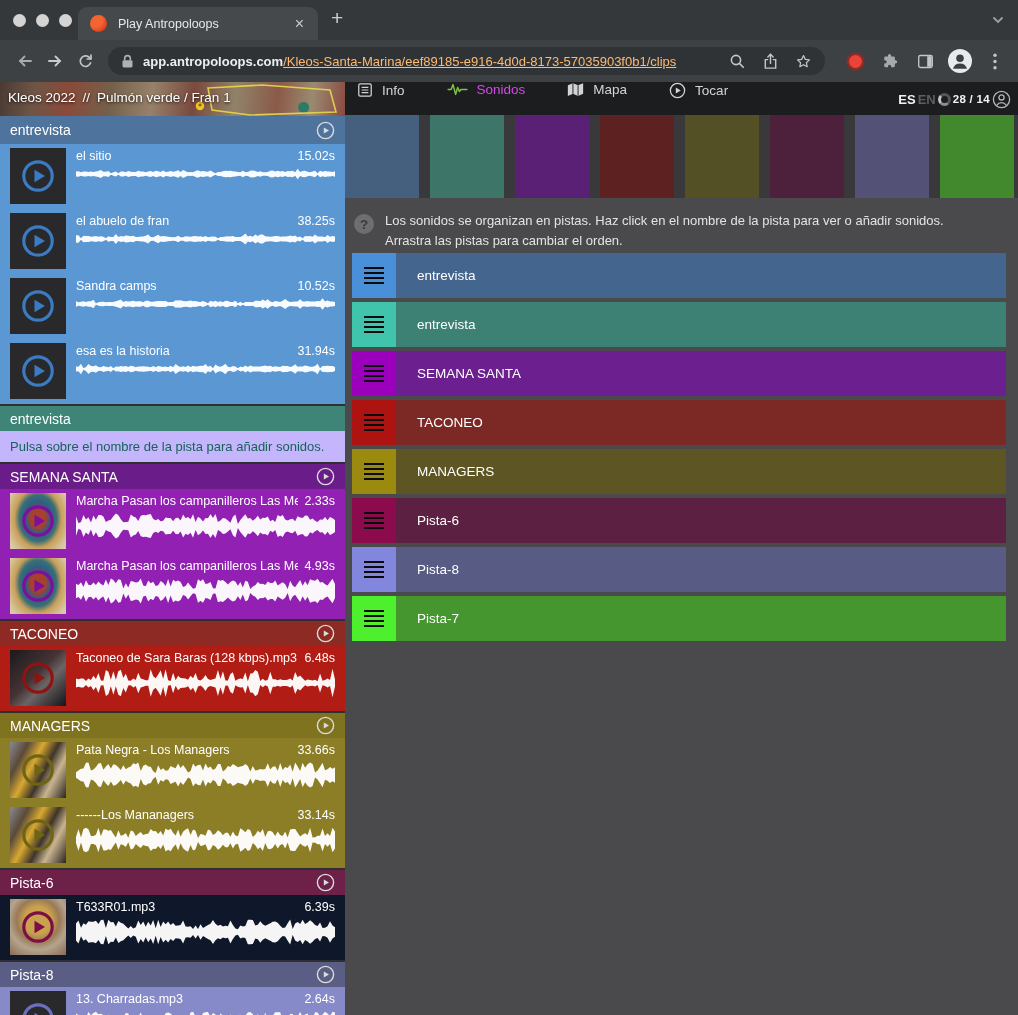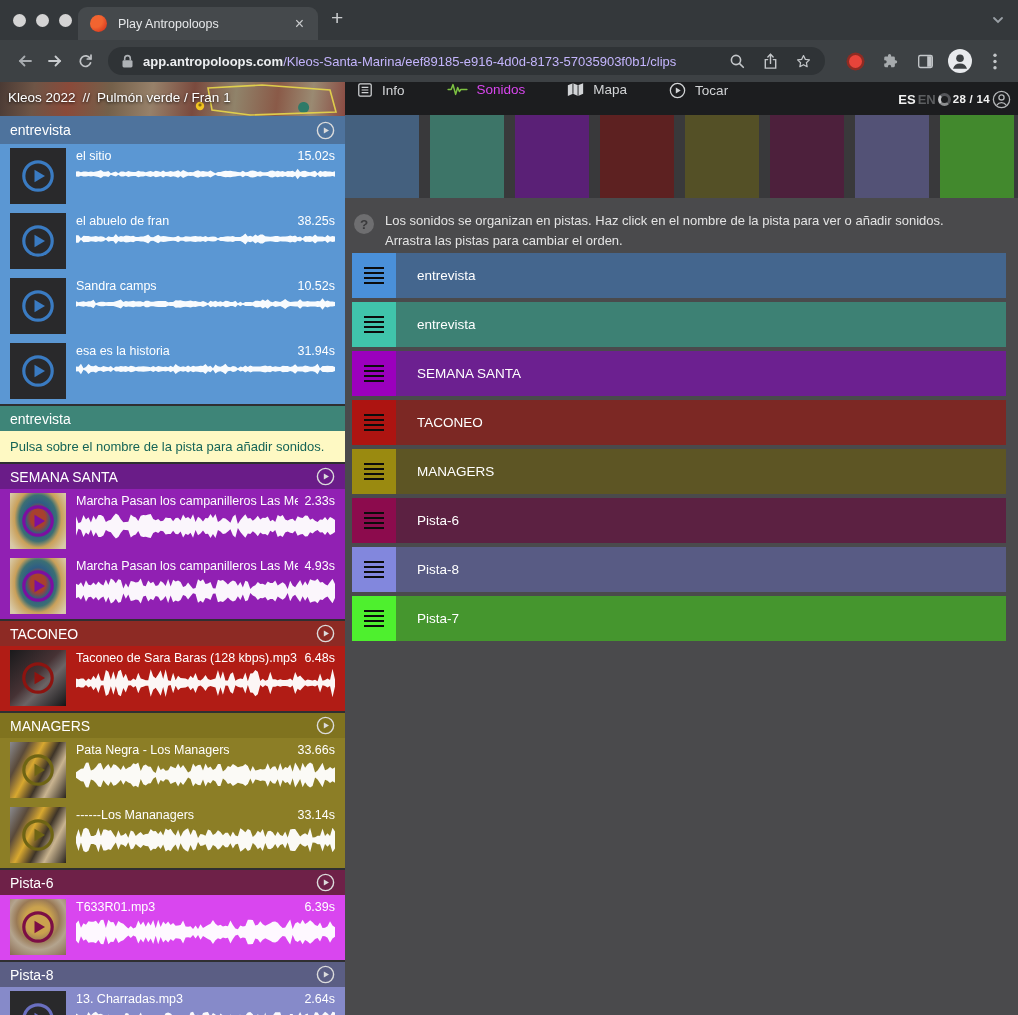--- a/index.html
+++ b/index.html
@@ -20,21 +20,21 @@
   .newtab{position:absolute;left:331px;top:6px;color:#c9cbcd;font-size:21px;font-weight:300;}
   .tabsearch{position:absolute;right:13px;top:13px;}
 
   .urlbar{position:absolute;top:40px;left:0;right:0;height:42px;background:#3d4144;
           display:flex;align-items:center;padding:0 10px;}
   .navbtn{flex:none;display:flex;align-items:center;justify-content:center;width:30px;height:30px;}
   .urlfield{flex:1;height:28px;margin:0 8px;border-radius:14px;background:#2f3336;
             display:flex;align-items:center;padding:0 13px;min-width:0;}
   .urltext{flex:1;font-size:13px;white-space:nowrap;overflow:hidden;margin-left:9px;}
   .url-domain{color:#eceef0;font-weight:600;}
-  .url-path{color:#c4b5fd;font-weight:400;}
+  .url-path{color:#fdba74;font-weight:400;text-decoration:underline;}
   .field-ic{flex:none;margin-left:17px;display:flex;align-items:center;}
   .chromebtn{flex:none;margin-left:9px;width:26px;display:flex;align-items:center;justify-content:center;}
   .recbtn{width:13px;height:13px;border-radius:50%;background:#e8443a;box-shadow:0 0 0 2.5px #8e2b23;}
 
   
   .appheader{position:absolute;top:82px;left:0;right:0;height:34px;background:#1c1d1f;}
   .banner{position:absolute;left:0;top:0;width:345px;height:34px;overflow:hidden;
      background:
        radial-gradient(circle at 88% 75%,#2e7a68 0 5px,rgba(0,0,0,0) 6px),
        linear-gradient(97deg,#4a3a34 0%,#6e5546 10%,#8a4a3a 20%,#74604a 32%,#97816a 44%,#7a4a3e 56%,#90836a 68%,#8a5a48 80%,#9a8a72 90%,#8a4a42 100%);}
@@ -317,21 +317,21 @@
                 <polygon points="0.0,5.5 2.5,5.7 5.0,2.7 7.5,7.2 10.0,6.0 12.5,3.0 15.0,5.0 17.5,5.2 20.0,4.2 22.5,6.0 25.0,6.2 27.5,5.0 30.0,5.8 32.5,6.3 35.0,5.0 37.5,7.2 40.0,5.6 42.5,5.7 45.0,4.9 47.5,5.4 50.0,5.1 52.5,5.9 55.0,4.8 57.5,5.3 60.0,6.3 62.5,5.5 65.0,5.5 67.5,5.2 70.0,5.4 72.5,5.7 75.0,6.3 77.5,5.0 80.0,6.3 82.5,5.0 85.0,5.4 87.5,6.0 90.0,5.5 92.5,6.2 95.0,4.8 97.5,6.3 100.0,3.0 102.5,5.1 105.0,6.0 107.5,5.3 110.0,6.0 112.5,4.4 115.0,6.0 117.5,4.8 120.0,5.6 122.5,5.2 125.0,4.8 127.5,5.1 130.0,3.1 132.5,5.7 135.0,4.7 137.5,7.2 140.0,3.6 142.5,5.2 145.0,5.7 147.5,4.7 150.0,2.8 152.5,5.7 155.0,6.2 157.5,5.1 160.0,5.4 162.5,7.2 165.0,5.4 167.5,6.3 170.0,4.4 172.5,6.0 175.0,4.6 177.5,5.5 180.0,5.5 182.5,5.6 185.0,5.5 187.5,4.9 190.0,4.6 192.5,5.3 195.0,4.8 197.5,5.9 200.0,5.2 202.5,5.7 205.0,6.1 207.5,4.7 210.0,5.0 212.5,5.0 215.0,5.9 217.5,5.2 220.0,3.2 222.5,5.8 225.0,5.4 227.5,5.6 230.0,4.6 232.5,5.1 235.0,5.8 237.5,5.7 240.0,4.9 242.5,2.7 245.0,7.2 247.5,4.9 250.0,5.0 252.5,4.7 255.0,5.0 257.5,5.0 260.0,6.0 260.0,10.0 257.5,11.0 255.0,11.0 252.5,11.3 250.0,11.0 247.5,11.1 245.0,8.8 242.5,13.3 240.0,11.1 237.5,10.3 235.0,10.2 232.5,10.9 230.0,11.4 227.5,10.4 225.0,10.6 222.5,10.2 220.0,12.8 217.5,10.8 215.0,10.1 212.5,11.0 210.0,11.0 207.5,11.3 205.0,9.9 202.5,10.3 200.0,10.8 197.5,10.1 195.0,11.2 192.5,10.7 190.0,11.4 187.5,11.1 185.0,10.5 182.5,10.4 180.0,10.5 177.5,10.5 175.0,11.4 172.5,10.0 170.0,11.6 167.5,9.7 165.0,10.6 162.5,8.8 160.0,10.6 157.5,10.9 155.0,9.8 152.5,10.3 150.0,13.2 147.5,11.3 145.0,10.3 142.5,10.8 140.0,12.4 137.5,8.8 135.0,11.3 132.5,10.3 130.0,12.9 127.5,10.9 125.0,11.2 122.5,10.8 120.0,10.4 117.5,11.2 115.0,10.0 112.5,11.6 110.0,10.0 107.5,10.7 105.0,10.0 102.5,10.9 100.0,13.0 97.5,9.7 95.0,11.2 92.5,9.8 90.0,10.5 87.5,10.0 85.0,10.6 82.5,11.0 80.0,9.7 77.5,11.0 75.0,9.7 72.5,10.3 70.0,10.6 67.5,10.8 65.0,10.5 62.5,10.5 60.0,9.7 57.5,10.7 55.0,11.2 52.5,10.1 50.0,10.9 47.5,10.6 45.0,11.1 42.5,10.3 40.0,10.4 37.5,8.8 35.0,11.0 32.5,9.7 30.0,10.2 27.5,11.0 25.0,9.8 22.5,10.0 20.0,11.8 17.5,10.8 15.0,11.0 12.5,13.0 10.0,10.0 7.5,8.8 5.0,13.3 2.5,10.3 0.0,10.5 " fill="#ffffff" fill-opacity="0.96"></polygon>
               </svg>
             </div>
           </div>
         </div>
       </div>
       <div class="track-section">
         <div class="track-header" style="background:#3e8578">
           <span class="track-name">entrevista</span>
         </div>
-        <div class="track-body" style="background:#fef9c3">
+        <div class="track-body" style="background:#c4b5fd">
           <div class="track-hint" style="color:#156457">Pulsa sobre el nombre de la pista para añadir sonidos.</div>
         </div>
       </div>
       <div class="track-section">
         <div class="track-header" style="background:#6a1c88">
           <span class="track-name">SEMANA SANTA</span>
           <svg width="19" height="19" viewBox="0 0 19 19">
             <circle cx="9.5" cy="9.5" r="8.1" fill="none" stroke="#dcdcdc" stroke-width="1.4"></circle>
             <path d="M7.8 6.5 L13 9.5 L7.8 12.5 Z" fill="#dcdcdc"></path>
           </svg>
@@ -447,21 +447,21 @@
         </div>
       </div>
       <div class="track-section">
         <div class="track-header" style="background:#6e2148">
           <span class="track-name">Pista-6</span>
           <svg width="19" height="19" viewBox="0 0 19 19">
             <circle cx="9.5" cy="9.5" r="8.1" fill="none" stroke="#dcdcdc" stroke-width="1.4"></circle>
             <path d="M7.8 6.5 L13 9.5 L7.8 12.5 Z" fill="#dcdcdc"></path>
           </svg>
         </div>
-        <div class="track-body" style="background:#d946ef">
+        <div class="track-body" style="background:#0f172a">
           <div class="clip">
             <div class="thumb thumb-arch">
               <svg width="36" height="36" viewBox="0 0 36 36">
                 <circle cx="18" cy="18" r="14.2" fill="none" stroke="#7c0e45" stroke-width="3.2"></circle>
                 <path d="M14.5 11.8 L25 18 L14.5 24.2 Z" fill="#7c0e45"></path>
               </svg>
             </div>
             <div class="clip-body">
               <div class="clip-top">
                 <span class="clip-title">T633R01.mp3</span>

